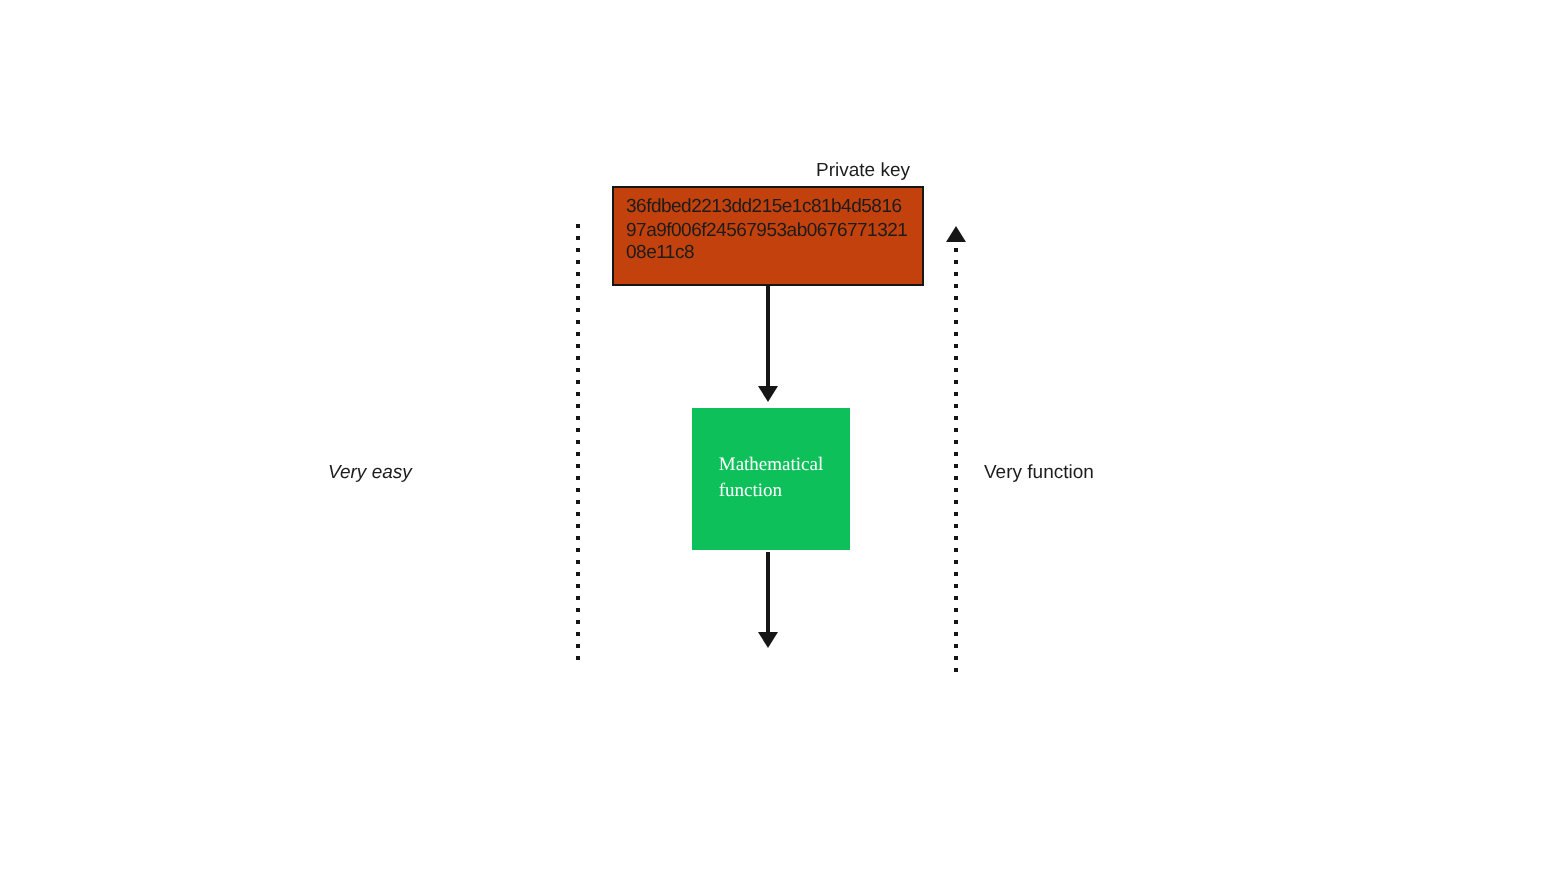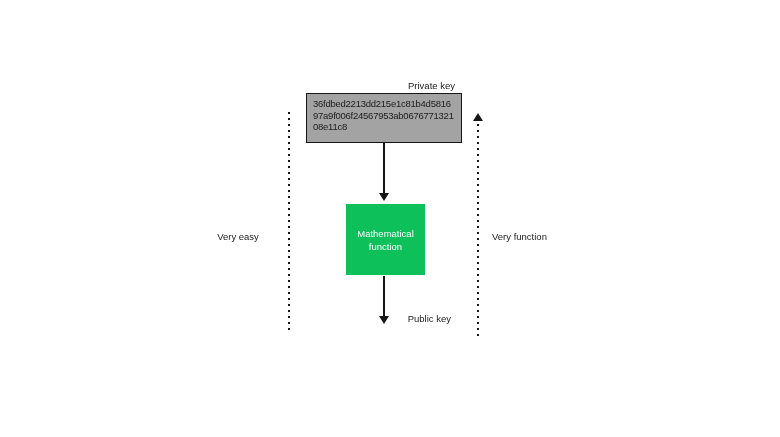--- a/index.html
+++ b/index.html
@@ -11,30 +11,30 @@
   }
   *{margin:0;padding:0;box-sizing:border-box;}
   html,body{background:var(--background);}
   body{font-family:"Liberation Sans", sans-serif;color:var(--text);}
   .stage{position:relative;width:780px;height:338px;background:var(--background);overflow:hidden;}
 
   .label{position:absolute;font-size:9.5px;line-height:12px;font-weight:500;color:var(--text);white-space:nowrap;}
   .key-label{text-align:right;}
   .key-label.private{left:306px;top:80px;width:149px;}
   .key-label.public{left:306px;top:313px;width:145px;}
-  .side.easy{left:188px;top:231px;width:100px;text-align:center;font-weight:400;}
+  .side.easy{left:164px;top:231px;width:100px;text-align:left;font-weight:400;font-style:italic;}
   .side.difficult{left:492px;top:231px;font-weight:400;}
 
-  .key-box{position:absolute;background:#a3a3a3;border:1.5px solid var(--line);}
+  .key-box{position:absolute;background:#c2410c;border:1.5px solid var(--line);}
   .key-box.private{left:306px;top:93px;width:156px;height:50px;}
   .key-box.public{left:306px;top:327px;width:155px;height:40px;}
   .key-value{display:block;padding:4px 6px;font-size:9.5px;line-height:11.5px;letter-spacing:-0.25px;white-space:pre;color:var(--text);}
 
   .fn-box{position:absolute;left:346px;top:204px;width:79px;height:71px;background:var(--function-box-bg);
-    display:flex;align-items:center;justify-content:center;text-align:center;}
+    display:flex;align-items:center;justify-content:center;text-align:left;font-family:Liberation Serif, serif;}
   .fn-box span{font-size:9.5px;line-height:13px;color:var(--function-box-text);white-space:pre-line;}
 
   .vline{position:absolute;width:2px;}
   .vline.solid{background:var(--line);}
   .vline.dotted{background-image:repeating-linear-gradient(to bottom, var(--line) 0 2px, transparent 2px 6px);}
   .vline.a1{left:383px;top:143px;height:50px;}
   .vline.a2{left:383px;top:276px;height:40px;}
   .vline.left{left:288px;top:112px;height:222px;}
   .vline.right{left:477px;top:124px;height:226px;}
 
@@ -63,21 +63,20 @@
   <div class="ah down a1h"></div>
 
   <div class="fn-box">
     <span>Mathematical
 function</span>
   </div>
 
   <div class="vline solid a2"></div>
   <div class="ah down a2h"></div>
 
-  <div class="label key-label public">Public key</div>
 
 
   <div class="vline dotted left"></div>
   <div class="ah down leftH"></div>
   <div class="label side easy">Very easy</div>
 
   <div class="ah up rightH"></div>
   <div class="vline dotted right"></div>
   <div class="label side difficult">Very function</div>
 

